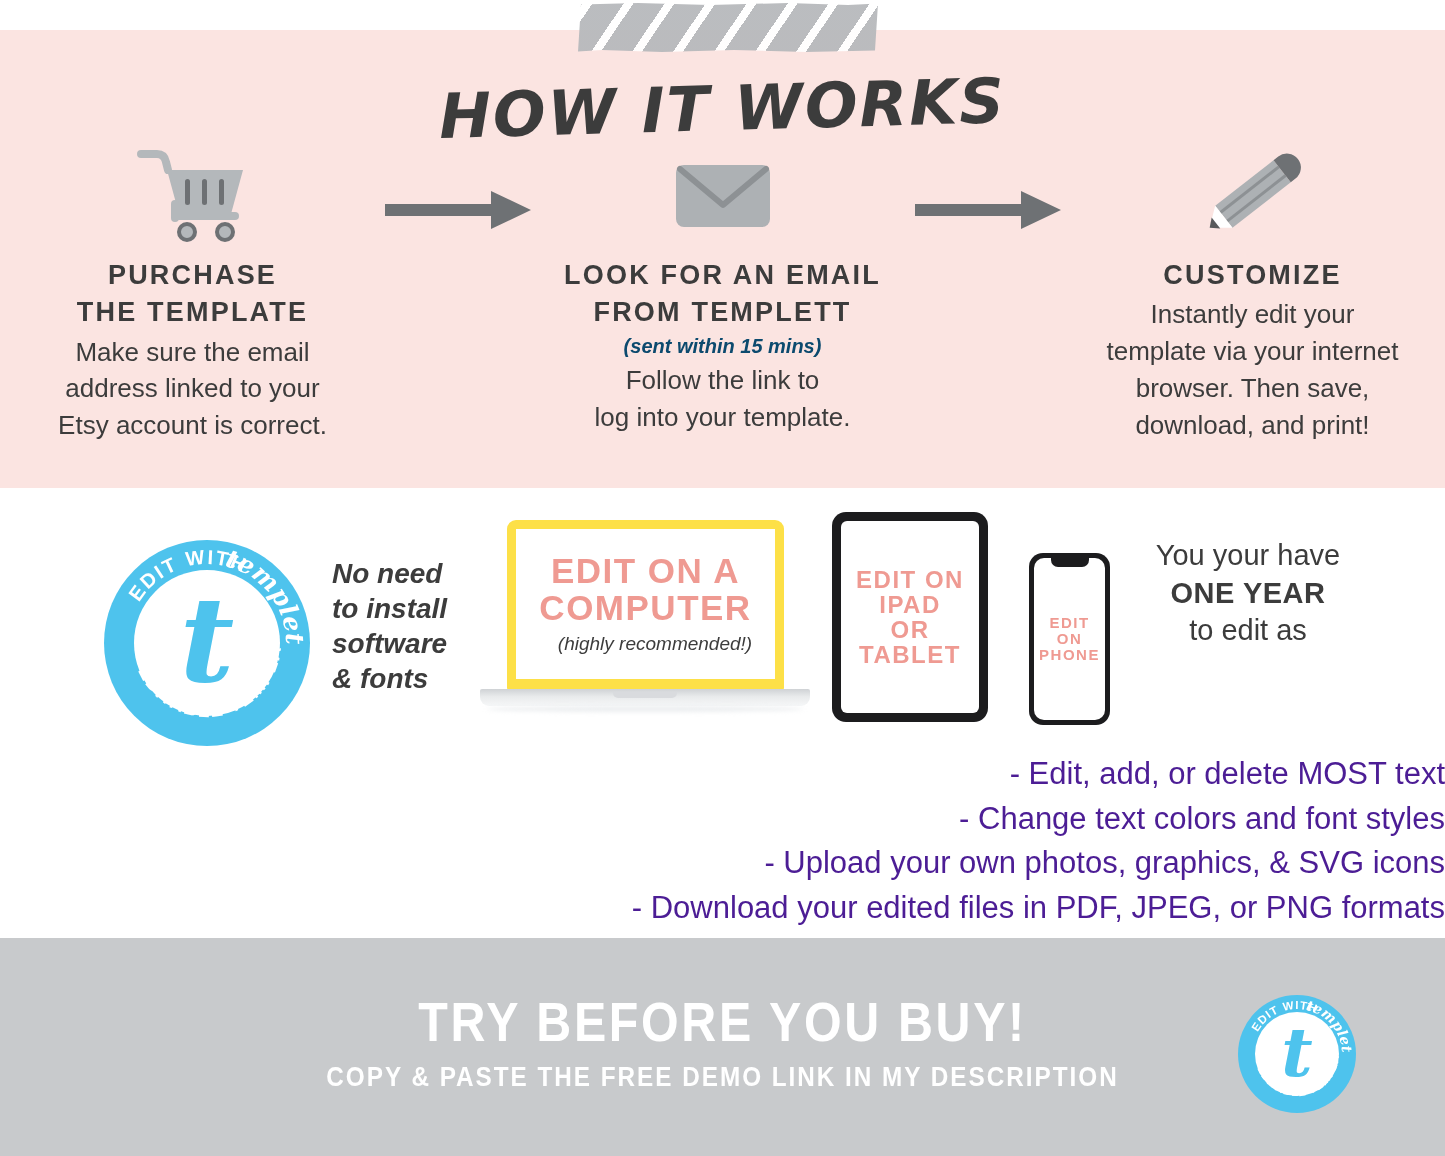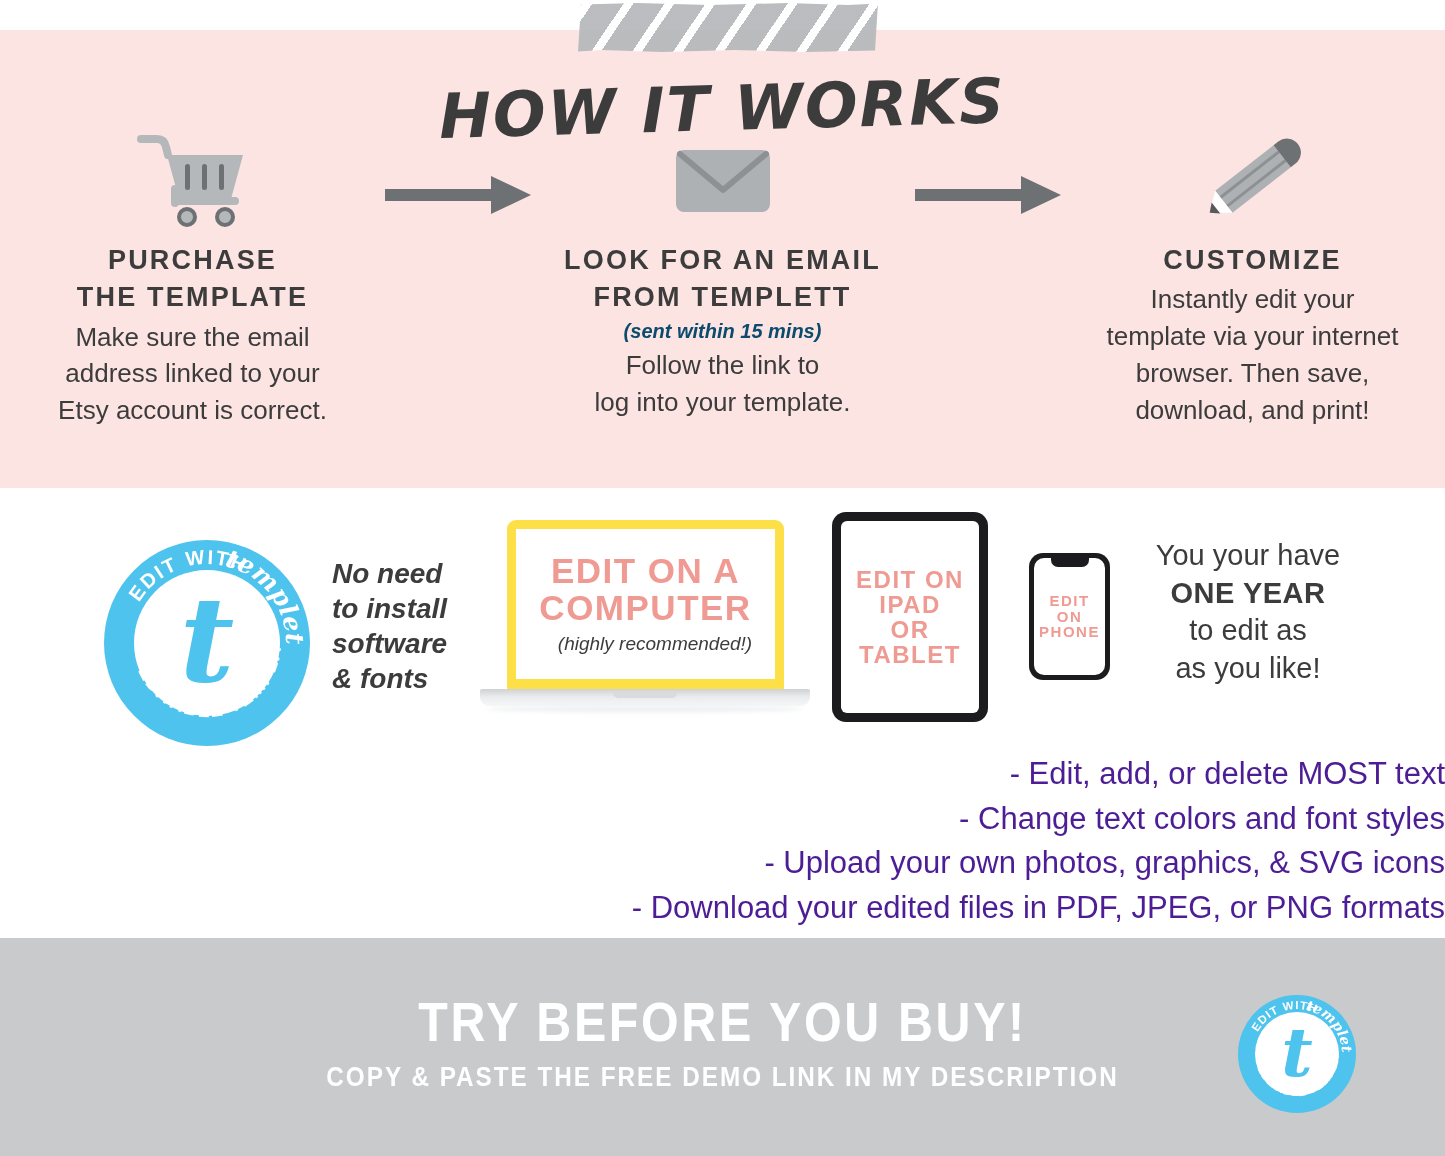--- a/index.html
+++ b/index.html
@@ -54,21 +54,21 @@
     font-weight: 700;
     font-style: italic;
     letter-spacing: 2px;
     color: #3c3c3c;
     transform: rotate(-1.6deg);
   }
 
   
   .steps {
     position: absolute;
-    left: 0; top: 124px;
+    left: 0; top: 139px;
     width: 1445px;
     display: flex;
     justify-content: center;
     align-items: flex-start;
   }
   .step { width: 380px; text-align: center; }
   .step-icon {
     height: 110px;
     display: flex;
     align-items: center;
@@ -218,21 +218,21 @@
   .tablet-screen {
     width: 100%; height: 100%;
     background: #ffffff;
     border-radius: 6px;
     display: flex; align-items: center; justify-content: center;
   }
 
   
   .phone {
     position: absolute; left: 1029px; top: 553px;
-    width: 81px; height: 127px;
+    width: 81px; height: 172px;
     background: #1c1c1e;
     border-radius: 14px;
     padding: 5px;
   }
   .phone-screen {
     position: relative;
     width: 100%; height: 100%;
     background: #ffffff;
     border-radius: 10px;
     display: flex; align-items: center; justify-content: center;
@@ -463,21 +463,20 @@
         <div>ON</div>
         <div>PHONE</div>
       </div>
     </div>
   </div>
 
   <div class="one-year">
     <div>You your have</div>
     <div><b>ONE YEAR</b></div>
     <div>to edit as</div>
-    <div>as you like!</div>
   </div>
 
   <div class="bullets">
     <div>- Edit, add, or delete MOST text</div>
     <div>- Change text colors and font styles</div>
     <div>- Upload your own photos, graphics, &amp; SVG icons</div>
     <div>- Download your edited files in PDF, JPEG, or PNG formats</div>
   </div>
 
   <div class="gray-band"></div>

